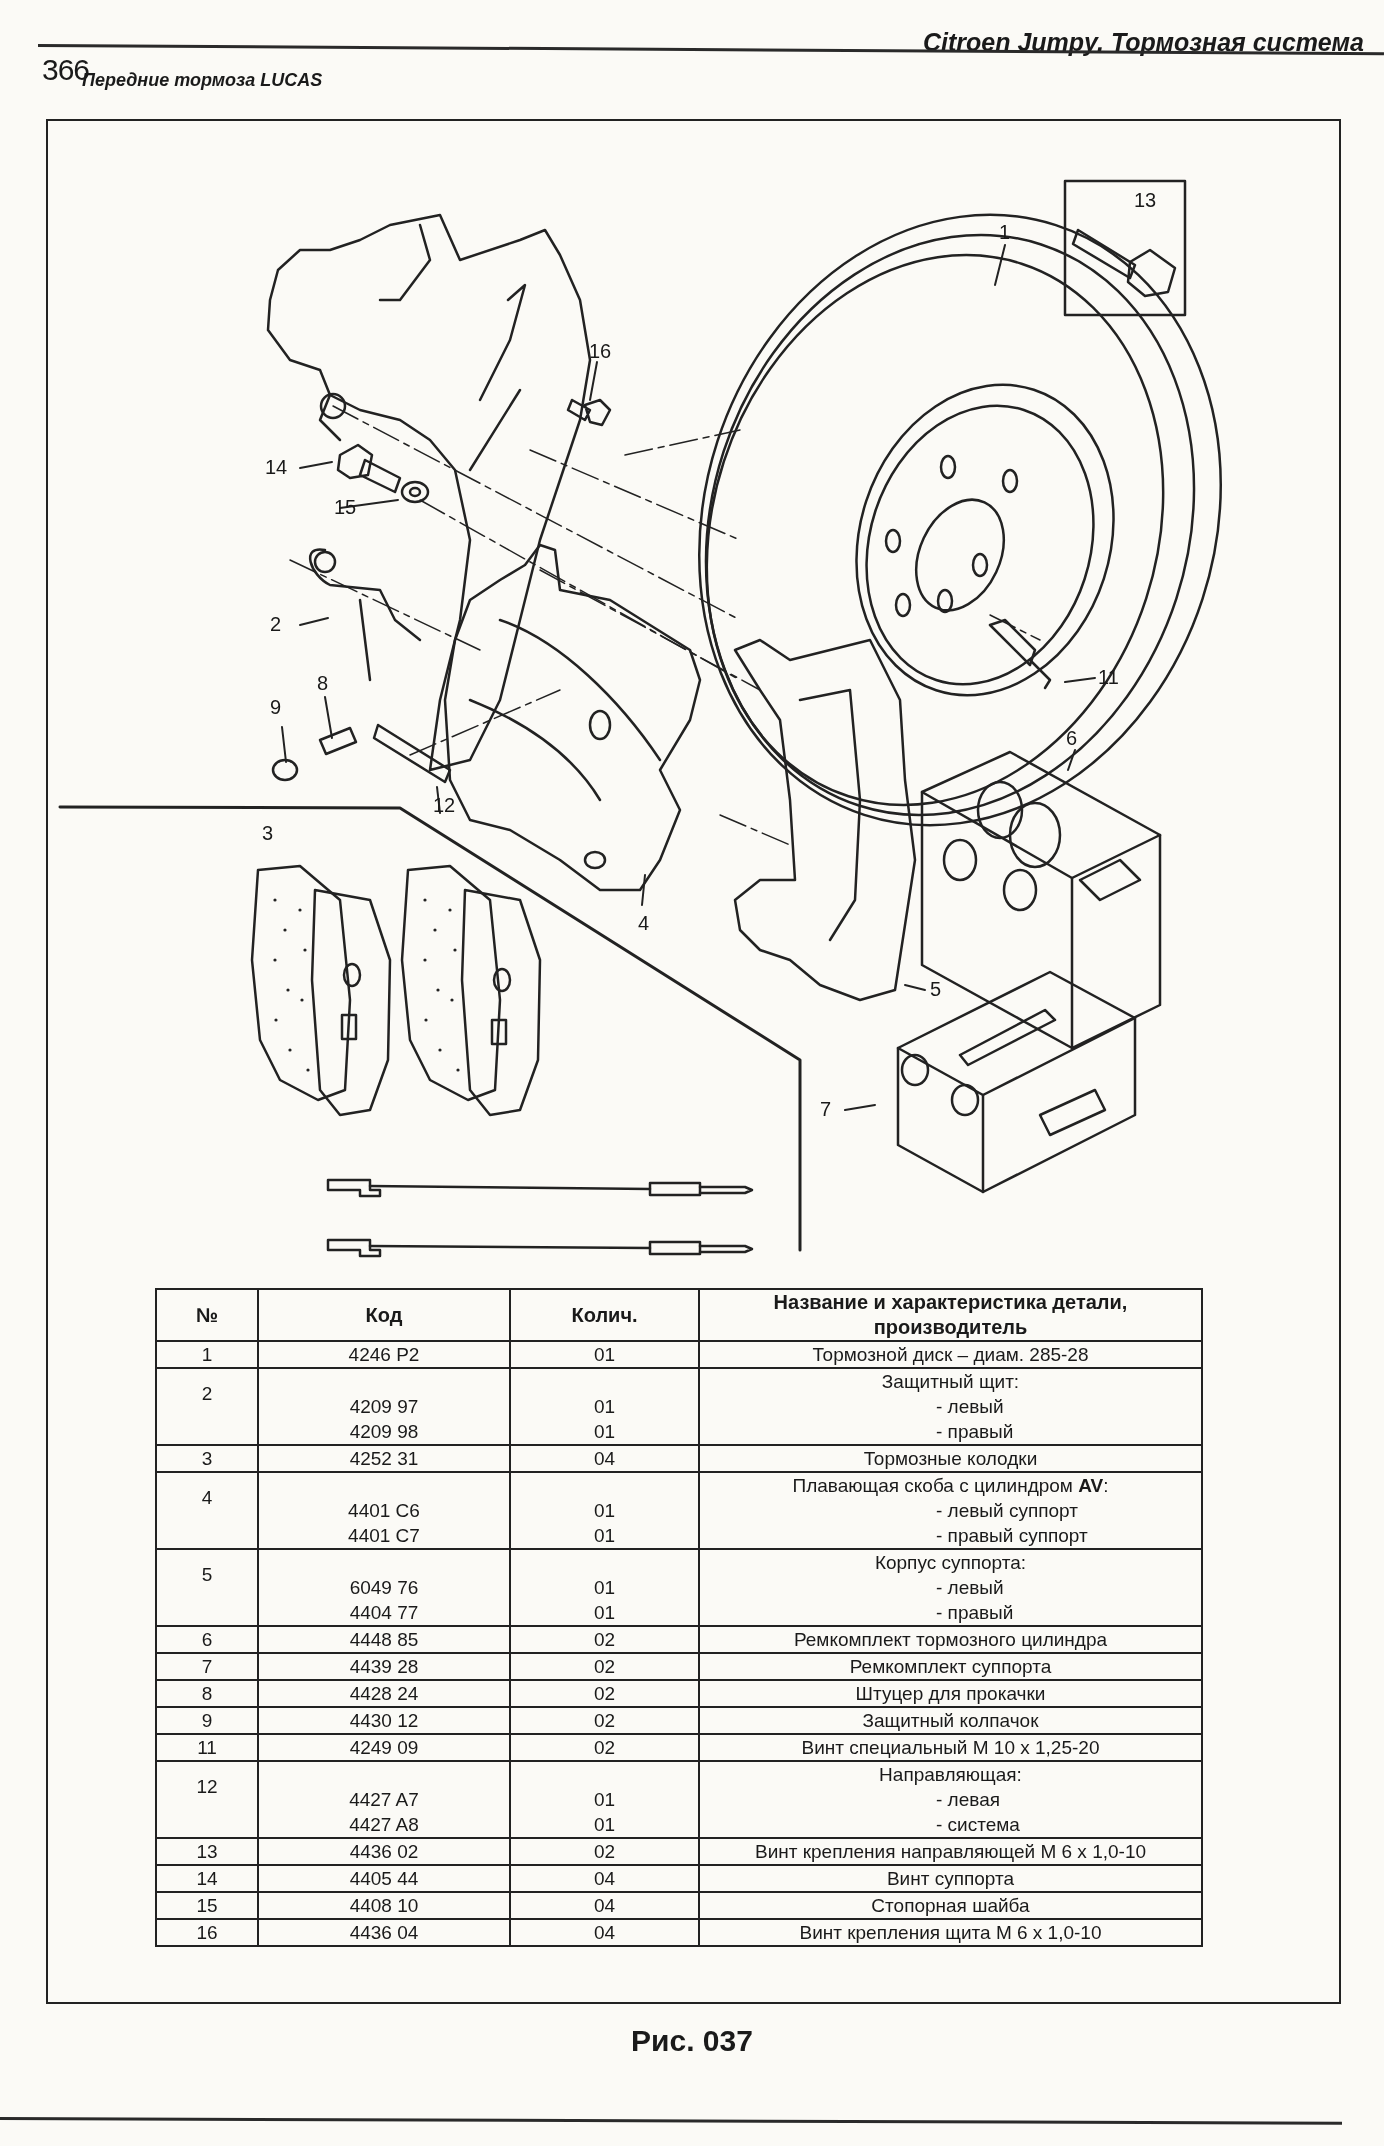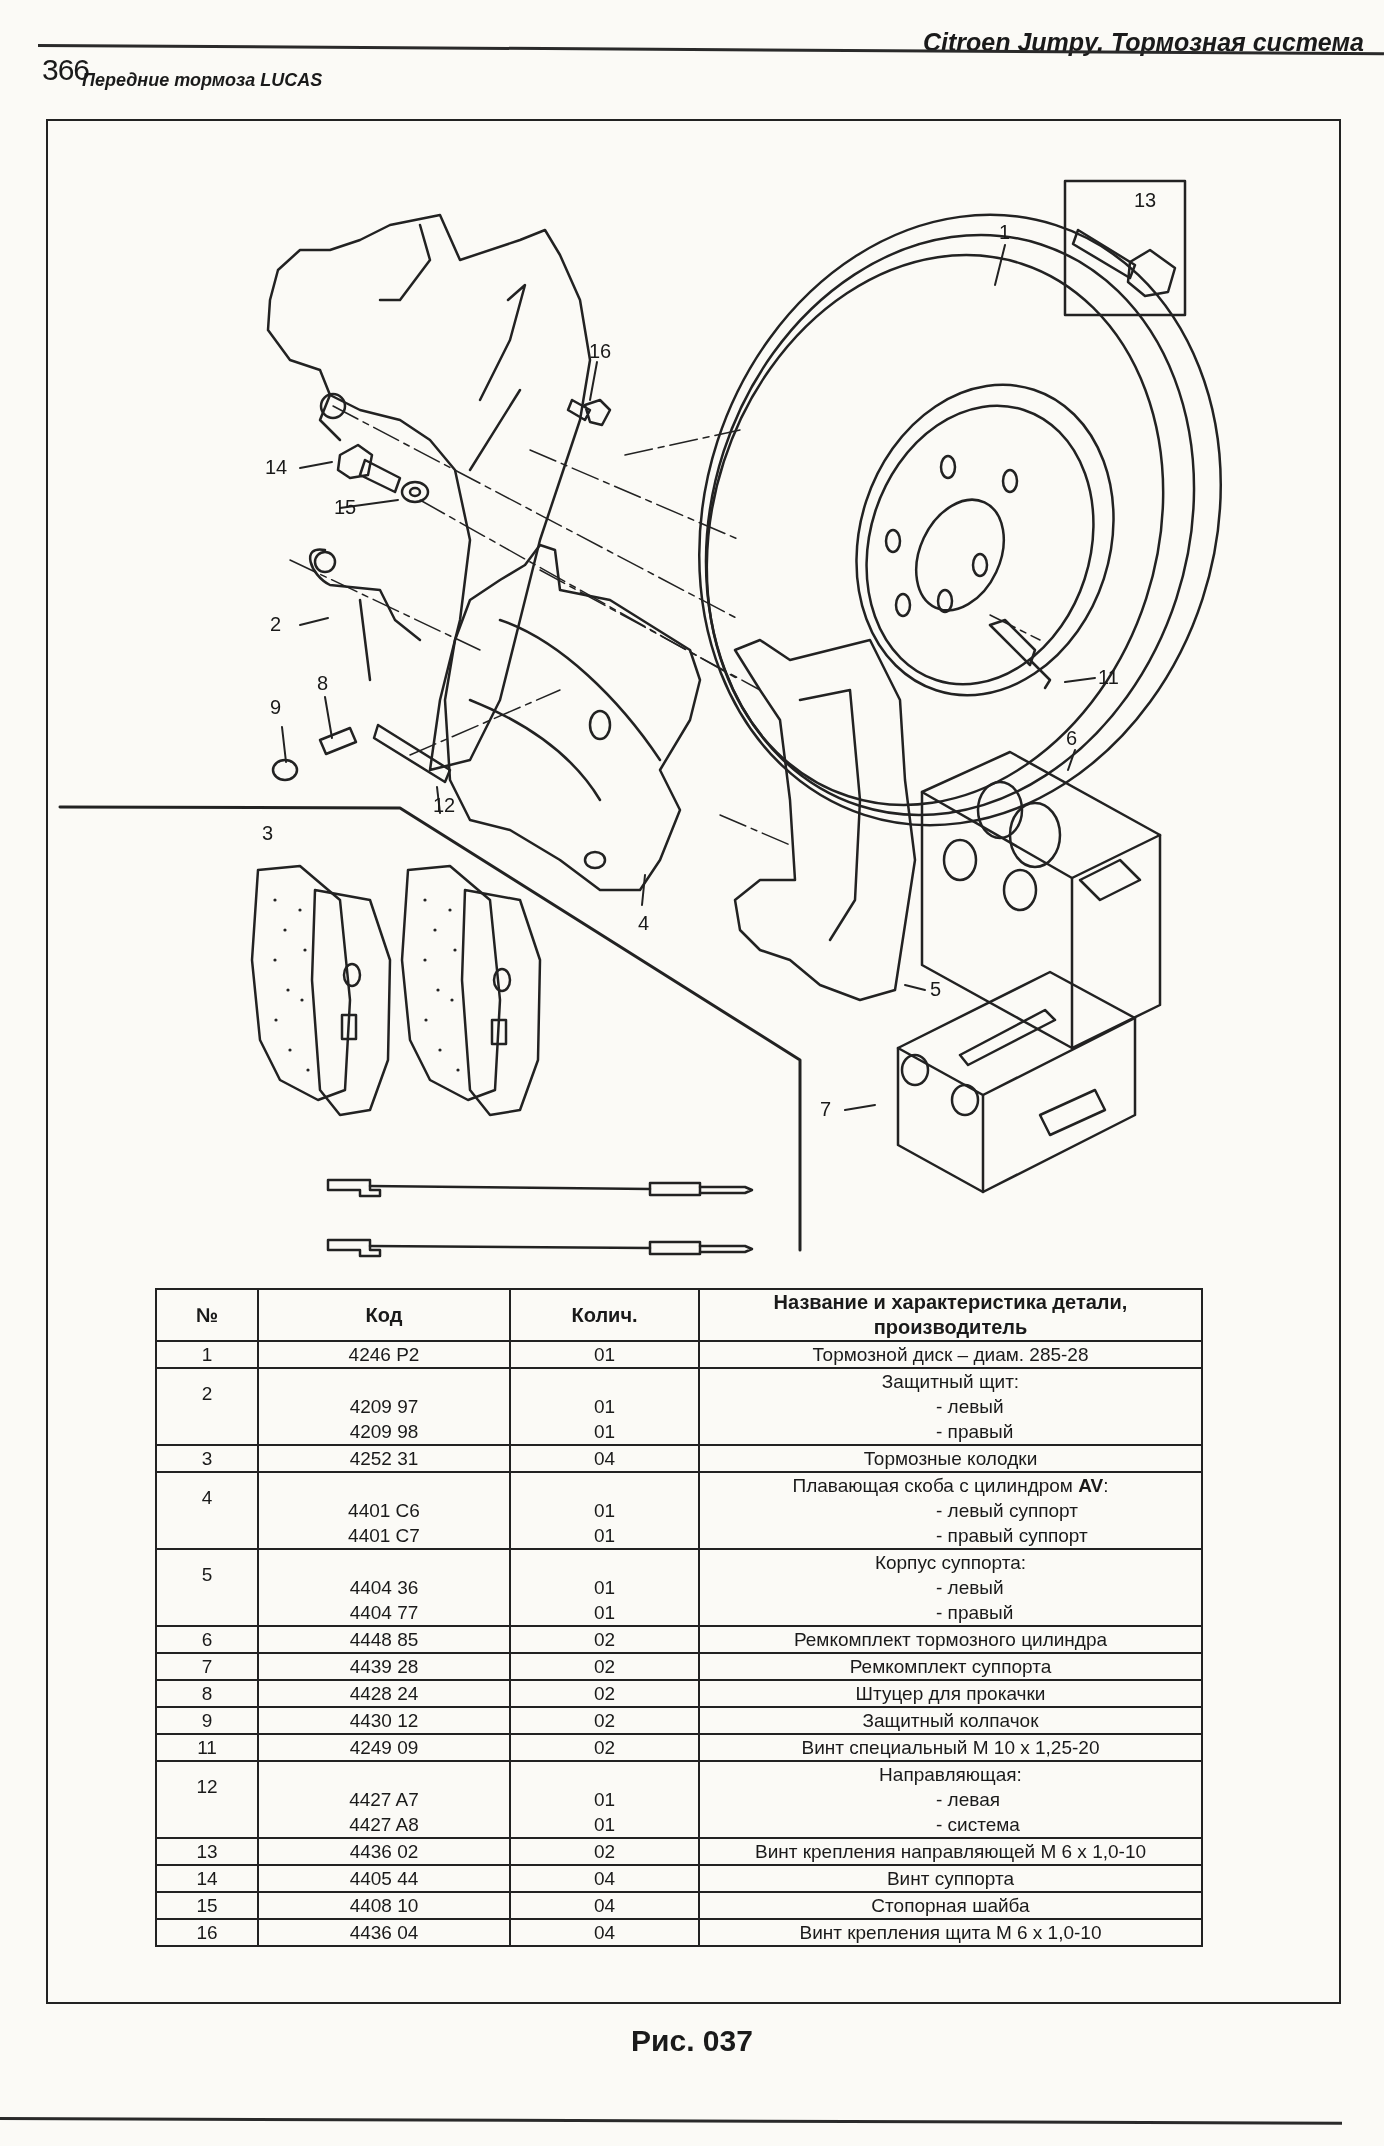--- a/index.html
+++ b/index.html
@@ -274,21 +274,21 @@
         </td>
         <td>
           <span class="desc-line"><span>Плавающая скоба с цилиндром</span> <b>AV</b><span>:</span></span>
           <span class="desc-line item">- левый суппорт</span>
           <span class="desc-line item">- правый суппорт</span>
         </td>
       </tr>
       <tr>
         <td style="padding-top: 12px;">5</td>
         <td style="padding-top: 25px;">
-          <span class="sub">4404 36</span>
+          <span class="sub">6049 76</span>
           <span class="sub">4404 77</span>
         </td>
         <td style="padding-top: 25px;">
           <span class="sub">01</span>
           <span class="sub">01</span>
         </td>
         <td>
           <span class="desc-line"><span>Корпус суппорта:</span></span>
           <span class="desc-line item">- левый</span>
           <span class="desc-line item">- правый</span>

